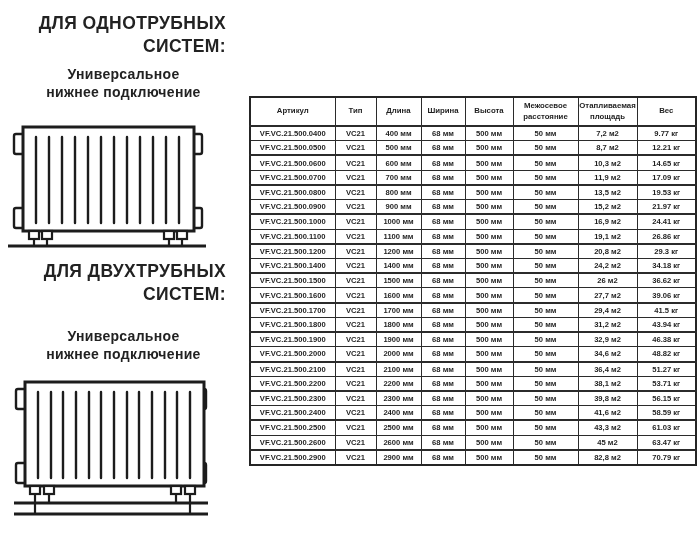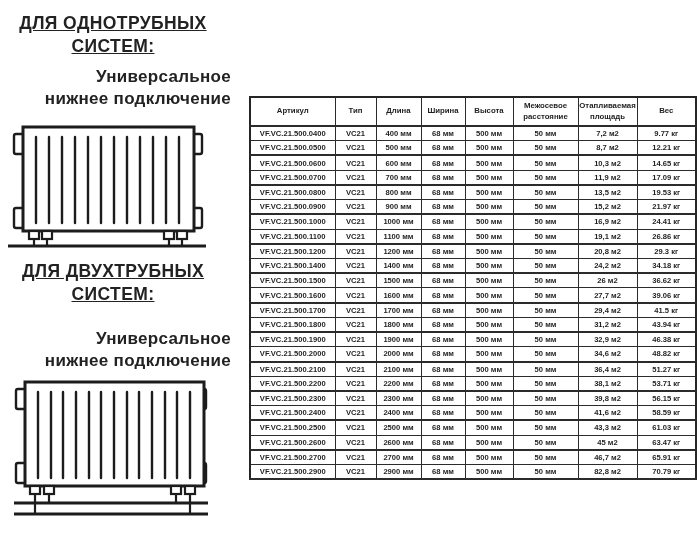--- a/index.html
+++ b/index.html
@@ -11,35 +11,34 @@
     height: 535px;
     background: #ffffff;
     overflow: hidden;
   }
 
   
   .left-panel { position: absolute; left: 0; top: 0; width: 238px; height: 535px; }
   .heading {
     position: absolute;
     width: 226px;
-    text-align: center;
+    text-align: right;
     font-size: 17.5px;
     font-weight: 700;
     letter-spacing: 0.4px;
     line-height: 1.3;
     color: #222222;
     white-space: pre-line;
-    text-decoration: underline;
   }
   .subheading {
     position: absolute;
     left: 16px;
     width: 215px;
-    text-align: right;
-    font-size: 17px;
+    text-align: center;
+    font-size: 14px;
     font-weight: 700;
     letter-spacing: 0.3px;
     line-height: 1.28;
     color: #222222;
     white-space: pre-line;
   }
   .heading-1 { top: 12px; left: 0; }
   .subheading-1 { top: 66px; }
   .diagram-1 { position: absolute; left: 2px; top: 112px; }
   .heading-2 { top: 260px; left: 0; }
@@ -426,30 +425,20 @@
             <td>VF.VC.21.500.2600</td>
             <td>VC21</td>
             <td>2600 мм</td>
             <td>68 мм</td>
             <td>500 мм</td>
             <td>50 мм</td>
             <td>45 м2</td>
             <td>63.47 кг</td>
           </tr>
           <tr>
-            <td>VF.VC.21.500.2700</td>
-            <td>VC21</td>
-            <td>2700 мм</td>
-            <td>68 мм</td>
-            <td>500 мм</td>
-            <td>50 мм</td>
-            <td>46,7 м2</td>
-            <td>65.91 кг</td>
-          </tr>
-          <tr>
             <td>VF.VC.21.500.2900</td>
             <td>VC21</td>
             <td>2900 мм</td>
             <td>68 мм</td>
             <td>500 мм</td>
             <td>50 мм</td>
             <td>82,8 м2</td>
             <td>70.79 кг</td>
           </tr>
         </tbody>

